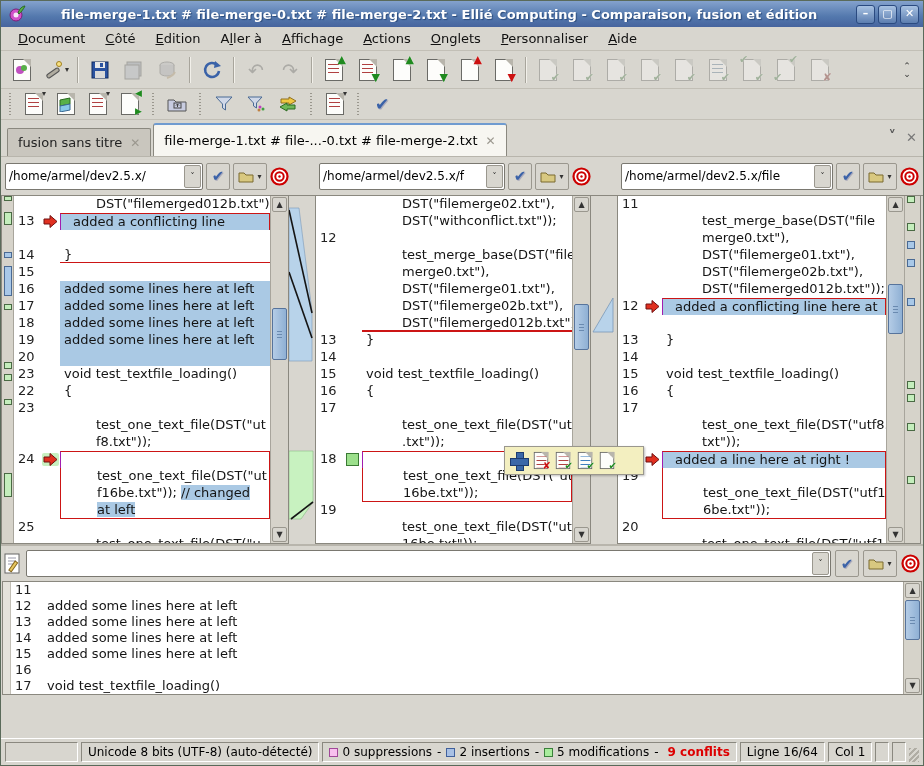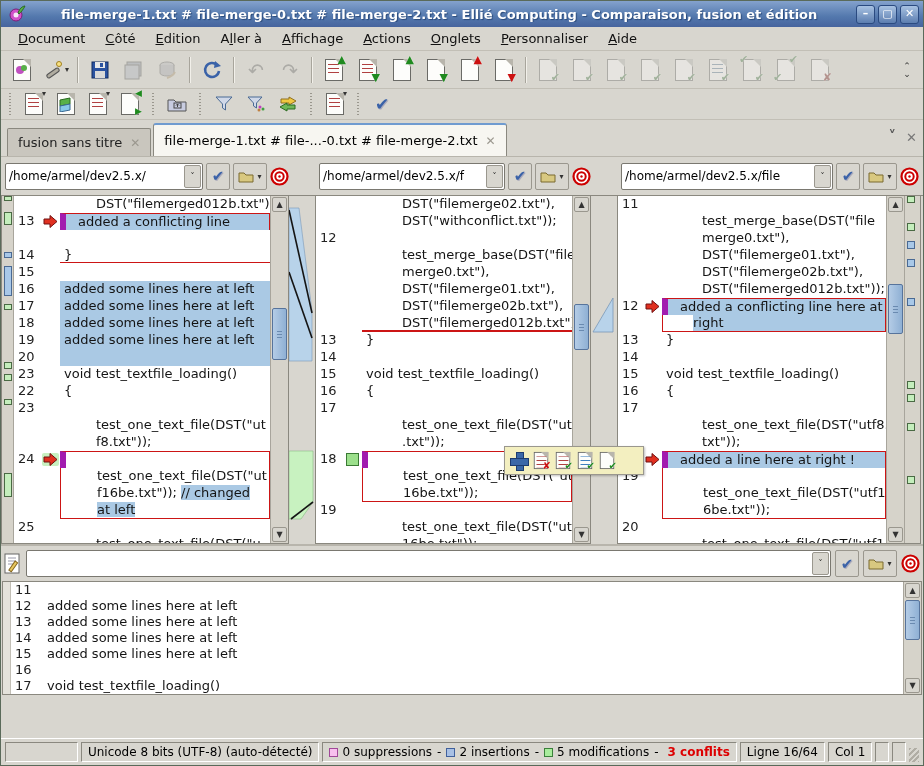--- a/index.html
+++ b/index.html
@@ -71,21 +71,21 @@
   .cmi { position:absolute; left:2px; width:8px; border:1px solid #4a6a44; background:#c4eebc; }
   .cmi.b { background:#a8c8e8; border-color:#4a6a94; }
   .rows { flex:1; display:flex; flex-direction:column; overflow:hidden; }
   .erow { height:17px; display:flex; flex:none; }
   .lnum { width:26px; padding-left:4px; color:#222; font-size:13px; flex:none; }
   .pane-right .lnum { width:24px; }
   .lmark { width:20px; flex:none; display:flex; align-items:center; justify-content:center; }
   .ltext { flex:1; font-size:13px; color:#141414; white-space:nowrap; overflow:hidden; line-height:16px; position:relative; }
   .ltext.sel { background:#aac9e4; }
   .ltext .hl { background:#aac9e4; }
-  .box-top { border-top:1px solid #cc1515; border-left:6px solid #a21caf; border-right:1px solid #cc1515; }
+  .box-top { border-top:1px solid #cc1515; border-left:1px solid #a21caf; border-right:1px solid #cc1515; }
   .box-mid { border-left:1px solid #cc1515; border-right:1px solid #cc1515; }
   .box-bot { border-left:1px solid #cc1515; border-right:1px solid #cc1515; border-bottom:1px solid #cc1515; }
   .redline { border-bottom:2px solid #cc1515; }
   .gsq { width:13px; height:13px; background:#9ce08c; border:1px solid #3a7a34; display:inline-block; }
   .agreen { background:#c8f0c0; border-radius:2px; padding:0 1px; display:flex; align-items:center; }
 
   
   .vsb { width:18px; background:#d6d3ca; border-left:1px solid #a8a59c; position:relative; flex:none; }
   .sbbtn { position:absolute; left:1px; right:1px; height:15px; background:#d8d6cf; border:1px solid #9a978e; border-radius:2px; font-size:8px; color:#333; text-align:center; line-height:13px; }
   .sbbtn.up { top:1px; } .sbbtn.dn { bottom:1px; }
@@ -752,21 +752,20 @@
             <span class="lmark">
               <svg width="15" height="13" viewBox="0 0 15 13">
                 <polygon points="1,4 7,4 7,0.5 14,6.5 7,12.5 7,9 1,9" fill="#e03020" stroke="#701010" stroke-width="1"></polygon>
               </svg>
             </span>
             <span class="ltext sel box-top" style="padding-left: 12px;"><span>added a conflicting line here at</span></span>
           </div>
           <div class="erow">
             <span class="lnum"></span>
             <span class="lmark"></span>
-            <span class="ltext box-bot" style="padding-left: 30px; background: linear-gradient(to right, rgb(255, 255, 255) 30px, rgb(170, 201, 228) 30px);"><span>right</span></span>
           </div>
           <div class="erow">
             <span class="lnum">13</span>
             <span class="lmark"></span>
             <span class="ltext" style="padding-left: 4px;"><span>}</span></span>
           </div>
           <div class="erow">
             <span class="lnum">14</span>
             <span class="lmark"></span>
             <span class="ltext" style="padding-left: 4px;"></span>
@@ -941,21 +940,21 @@
     <span class="seg">
       <span class="sq pink"></span>
       <span>0 suppressions</span>
       <span class="cntsep">-</span>
       <span class="sq blue"></span>
       <span>2 insertions</span>
       <span class="cntsep">-</span>
       <span class="sq green"></span>
       <span>5 modifications</span>
       <span class="cntsep">-</span>
-      <span class="conflicts">3 conflits</span>
+      <span class="conflicts">9 conflits</span>
     </span>
     <span class="seg">Ligne 16/64</span>
     <span class="seg">Col 1</span>
     <span class="seg" style="width:13px"></span>
     <span class="seg" style="width:13px"></span>
     <span class="grip-corner"></span>
   </div>
 
 </div>
 

